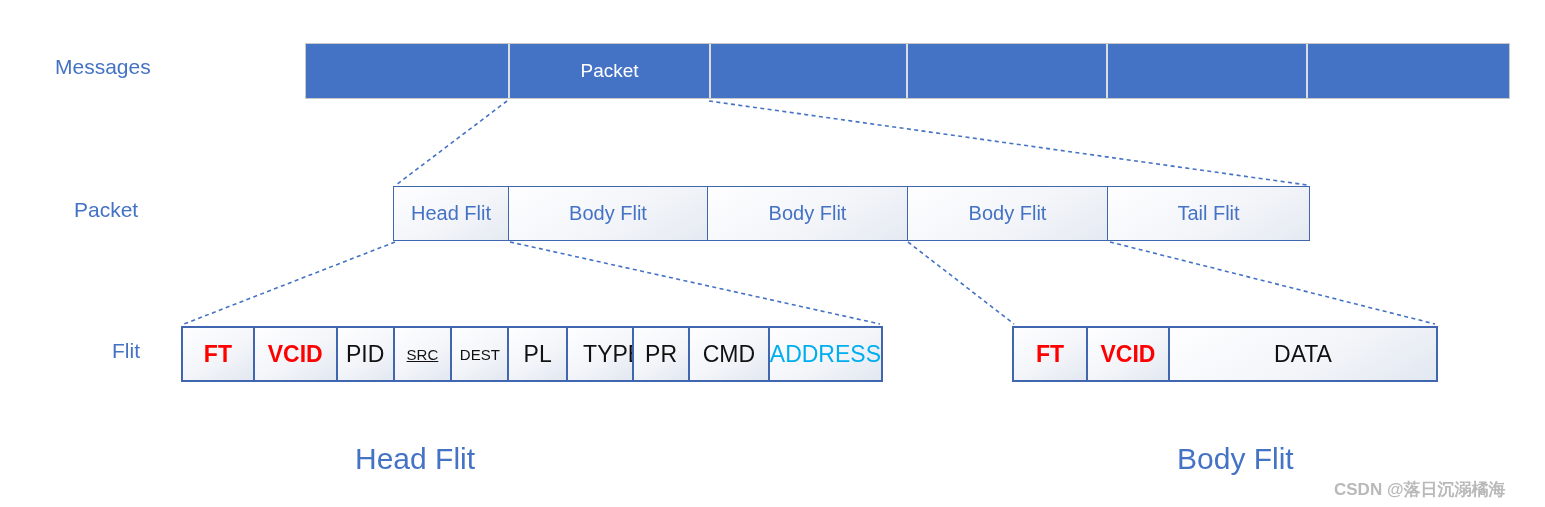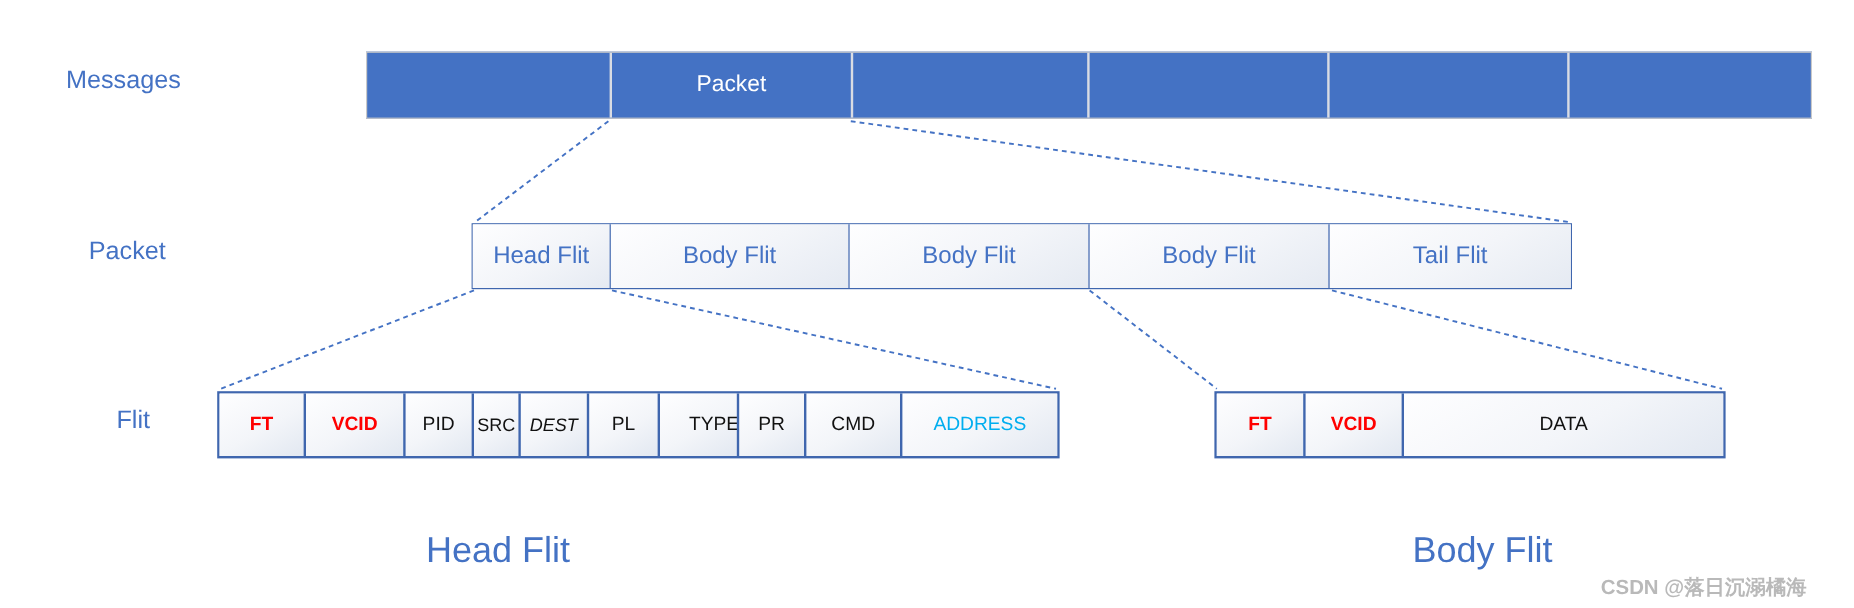--- a/index.html
+++ b/index.html
@@ -49,21 +49,21 @@
   .pkt-cell + .pkt-cell{border-left:1.6px solid #3f66ae;}
   
   .flit-box{
     display:flex;
     border:2px solid #3f66ae;
     box-sizing:border-box;
   }
   .flit-cell{
     box-sizing:border-box;
     display:flex;align-items:center;justify-content:center;
-    font-size:16px;
+    font-size:23px;
     color:#111111;
     background:linear-gradient(150deg,#fefeff 0%,#f3f5f9 55%,#e2e8f1 100%);
     white-space:nowrap;
   }
   .flit-cell + .flit-cell{border-left:2px solid #3f66ae;}
   .flit-cell.red{color:#FF0000;font-weight:bold;}
   .flit-cell.cyan{color:#00AEEF;}
   .flit-cell.small{font-size:15px;}
   
   .caption{
@@ -93,21 +93,21 @@
       <line x1="709" y1="101" x2="1307" y2="185"></line>
       <line x1="395" y1="242" x2="184" y2="324"></line>
       <line x1="510" y1="242" x2="880" y2="324"></line>
       <line x1="908" y1="242" x2="1014" y2="324"></line>
       <line x1="1110" y1="242" x2="1435" y2="324"></line>
     </g>
   </svg>
 
   <div class="abs row-label" style="left:55px;top:56px;">Messages</div>
   <div class="abs row-label" style="left:74px;top:199px;">Packet</div>
-  <div class="abs row-label" style="left:97px;top:340px;">Flit</div>
+  <div class="abs row-label" style="left:112px;top:340px;">Flit</div>
 
   <div class="abs msg-bar" style="left:305px;top:43px;width:1205px;height:56px;">
     <div class="msg-seg" style="width:202px;"></div>
     <div class="msg-seg" style="width:201px;">Packet</div>
     <div class="msg-seg" style="width:197px;"></div>
     <div class="msg-seg" style="width:200px;"></div>
     <div class="msg-seg" style="width:200px;"></div>
     <div class="msg-seg" style="flex:1;"></div>
   </div>
 
@@ -116,22 +116,22 @@
     <div class="pkt-cell" style="width:199px;">Body Flit</div>
     <div class="pkt-cell" style="width:200px;">Body Flit</div>
     <div class="pkt-cell" style="width:200px;">Body Flit</div>
     <div class="pkt-cell" style="flex:1;">Tail Flit</div>
   </div>
 
   <div class="abs flit-box" style="left:181px;top:326px;width:702px;height:56px;">
     <div class="flit-cell red" style="width:70px;">FT</div>
     <div class="flit-cell red" style="width:83px;">VCID</div>
     <div class="flit-cell" style="width:57px;">PID</div>
-    <div class="flit-cell small" style="width:39px;">SRC</div>
-    <div class="flit-cell small" style="width:57px;font-style:italic;">DEST</div>
+    <div class="flit-cell small" style="width:58px;text-decoration:underline;">SRC</div>
+    <div class="flit-cell small" style="width:57px;">DEST</div>
     <div class="flit-cell" style="width:59px;">PL</div>
     <div class="flit-cell" style="width:66px;padding-left:26px;">TYPE</div>
     <div class="flit-cell" style="width:56px;">PR</div>
     <div class="flit-cell" style="width:80px;">CMD</div>
     <div class="flit-cell cyan" style="flex:1;">ADDRESS</div>
   </div>
 
   <div class="abs flit-box" style="left:1012px;top:326px;width:426px;height:56px;">
     <div class="flit-cell red" style="width:72px;">FT</div>
     <div class="flit-cell red" style="width:82px;">VCID</div>

